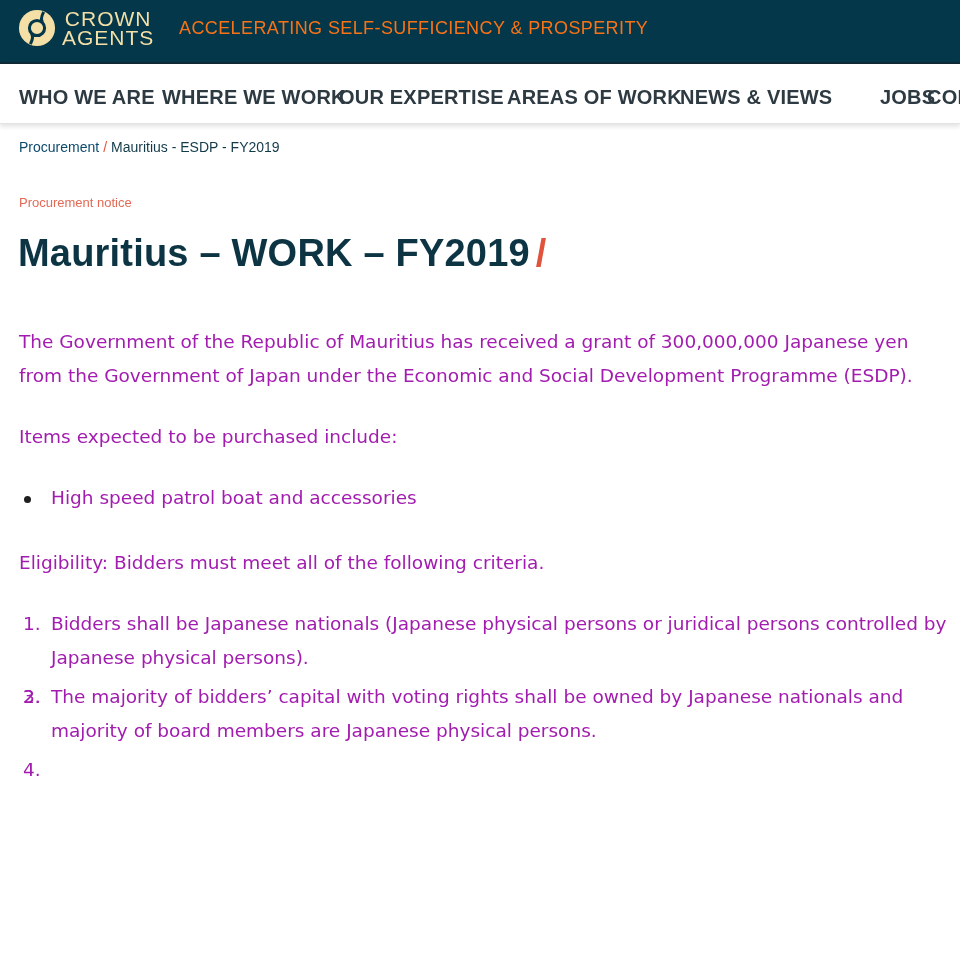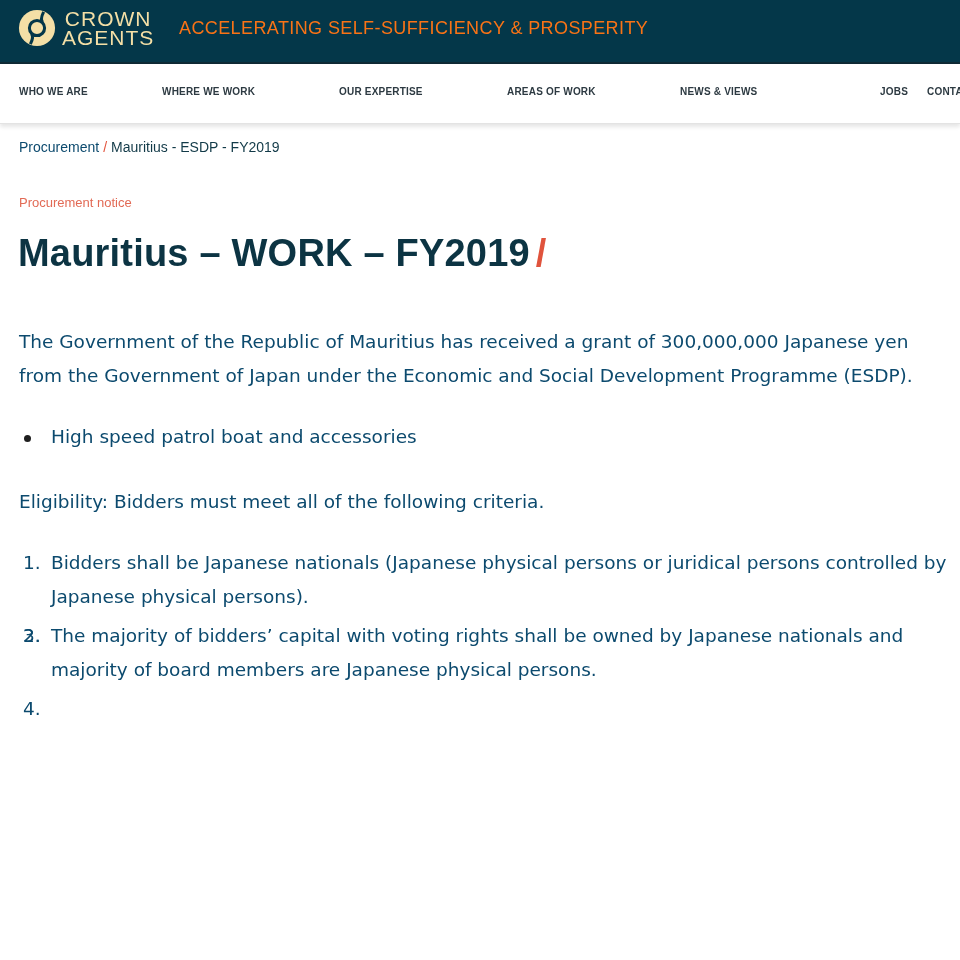--- a/index.html
+++ b/index.html
@@ -66,21 +66,21 @@
       background: #ffffff;
       box-shadow: 0 3px 4px rgba(0,0,0,0.10);
       border-bottom: 1px solid #e3e3e3;
       box-sizing: border-box;
       overflow: hidden;
     }
     .nav-item {
       position: absolute;
       top: 22px;
       font-family: "Liberation Sans", sans-serif;
-      font-size: 10px;
+      font-size: 20px;
       font-weight: bold;
       color: #2d3a42;
       letter-spacing: 0.2px;
       white-space: nowrap;
       text-decoration: none;
       cursor: pointer;
     }
     .breadcrumb {
       position: absolute;
       left: 19px;
@@ -124,21 +124,21 @@
       margin-left: 6px;
     }
     .content {
       position: absolute;
       left: 19px;
       top: 325px;
       width: 935px;
       font-family: "DejaVu Sans", sans-serif;
       font-size: 18.5px;
       line-height: 34px;
-      color: #0c4a6e;
+      color: #a21caf;
     }
     .content p {
       margin: 0;
     }
     .p-intro { margin-bottom: 27px !important; }
     .p-items { margin-bottom: 27px !important; }
     ul.items {
       margin: 0 0 31px 0;
       padding: 0 0 0 32px;
       list-style: none;
@@ -205,20 +205,21 @@
 <div class="breadcrumb">
   <a>Procurement</a><span class="sep">/</span><span>Mauritius - ESDP - FY2019</span>
 </div>
 
 <div class="eyebrow">Procurement notice</div>
 
 <h1 class="page-title"><span>Mauritius – WORK – FY2019</span><span class="slash">/</span></h1>
 
 <main class="content">
   <p class="p-intro">The Government of the Republic of Mauritius has received a grant of 300,000,000 Japanese yen from the Government of Japan under the Economic and Social Development Programme (ESDP).</p>
+  <p class="p-items">Items expected to be purchased include:</p>
   <ul class="items">
     <li>High speed patrol boat and accessories</li>
   </ul>
   <p class="p-elig">Eligibility: Bidders must meet all of the following criteria.</p>
   <ol class="criteria">
     <li><span class="num">1.</span><span>Bidders shall be Japanese nationals (Japanese physical persons or juridical persons controlled by Japanese physical persons).</span></li>
     <li><span class="num">2.</span></li>
     <li><span class="num">3.</span><span>The majority of bidders’ capital with voting rights shall be owned by Japanese nationals and majority of board members are Japanese physical persons.</span></li>
     <li><span class="num">4.</span></li>
   </ol>

